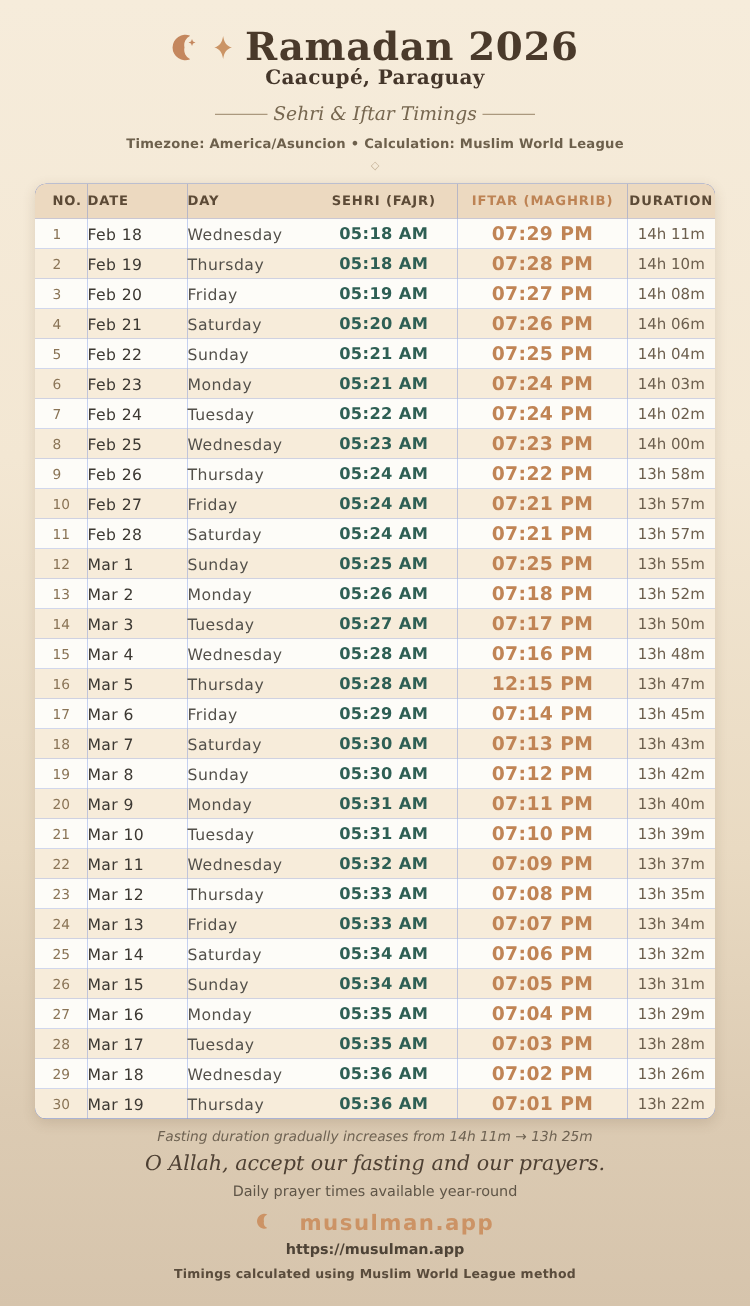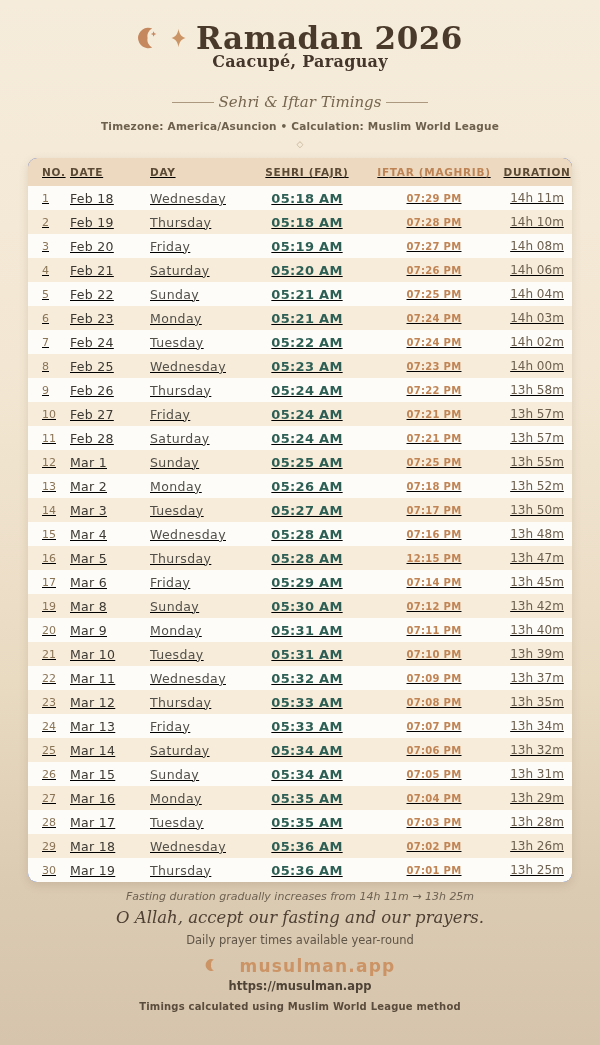--- a/index.html
+++ b/index.html
@@ -16,51 +16,51 @@
   .title-row { display: flex; justify-content: center; align-items: center; gap: 9px; }
   .title {
     font-family: "DejaVu Serif", serif; font-size: 31px; line-height: 36px;
     color: #4a3a2b; font-weight: 600; margin: 0; letter-spacing: 0.5px;
   }
   .icon-crescent svg, .icon-sparkle svg { display: block; }
   .location {
     font-family: "DejaVu Serif", serif; font-weight: bold; font-size: 16px;
     color: #44362a; margin-top: -4px; letter-spacing: 0.3px;
   }
-  .subtitle-row { display: flex; align-items: center; justify-content: center; gap: 5px; margin-top: 22px; }
+  .subtitle-row { display: flex; align-items: center; justify-content: center; gap: 5px; margin-top: 11px; }
   .subtitle-line { width: 42px; height: 1px; background: #ab987e; }
   .subtitle {
     font-family: "DejaVu Serif", serif; font-style: italic; font-size: 15px; color: #76664f;
   }
   .meta { font-size: 10.5px; color: #6d604c; margin-top: 9px; font-weight: 600; letter-spacing: 0.2px; }
   .diamond { color: #c3b096; font-size: 9px; margin-top: 7px; line-height: 10px; }
 
   
   .card {
     width: 544px; margin: 9px auto 0; border-radius: 9px; overflow: hidden;
-    background: #1d4ed8; box-shadow: 0 3px 10px rgba(93, 70, 45, 0.16); text-decoration: underline;
+    background: #1d4ed8; box-shadow: 0 3px 10px rgba(93, 70, 45, 0.16);
   }
   table { width: 100%; border-collapse: collapse; table-layout: fixed; }
   col.w-no { width: 42px; } col.w-date { width: 80px; } col.w-day { width: 98px; }
   col.w-sehri { width: 118px; } col.w-iftar { width: 136px; } col.w-dur { width: 70px; }
   thead th {
     background: #ecd9c0; height: 28px; padding: 0;
     font-size: 10.5px; letter-spacing: 0.7px; color: #5c4a36; font-weight: bold;
   }
   thead th.al { text-align: left; }
   thead th.th-no { padding-left: 14px; }
   thead th.th-iftar { color: #bd8354; }
   tbody td { height: 24px; padding: 0; white-space: nowrap; }
   tbody tr:nth-child(odd) { background: #fdfcf8; }
   tbody tr:nth-child(even) { background: #f7ecda; }
   .c-no   { color: #8a7456; font-size: 11px;   padding-left: 14px; text-align: left; }
   .c-date { color: #3c3832; font-size: 12.5px; text-align: left; letter-spacing: 0.3px; }
   .c-day  { color: #53504a; font-size: 12.5px; text-align: left; letter-spacing: 0.4px; }
   .c-sehri{ color: #2e5f54; font-size: 13px;   font-weight: bold; text-align: center; letter-spacing: 0.3px; }
-  .c-iftar{ color: #c08455; font-size: 10px;   font-weight: bold; text-align: center; letter-spacing: 0.3px; }
+  .c-iftar{ color: #c08455; font-size: 15px;   font-weight: bold; text-align: center; letter-spacing: 0.3px; }
   .c-dur  { color: #6c5f4e; font-size: 12px; text-align: center; }
 
   
   .footer { text-align: center; }
   .footnote { font-style: italic; font-size: 11px; color: #6e6252; margin-top: 8px; }
   .dua {
     font-family: "DejaVu Serif", serif; font-style: italic; font-size: 16.5px;
     color: #4e4033; margin-top: 5px;
   }
   .tagline { font-size: 11.5px; color: #5f5547; margin-top: 6px; }
@@ -252,20 +252,28 @@
     </tr>
           <tr>
       <td class="c-no">17</td>
       <td class="c-date">Mar 6</td>
       <td class="c-day">Friday</td>
       <td class="c-sehri">05:29 AM</td>
       <td class="c-iftar">07:14 PM</td>
       <td class="c-dur">13h 45m</td>
     </tr>
           <tr>
+      <td class="c-no">18</td>
+      <td class="c-date">Mar 7</td>
+      <td class="c-day">Saturday</td>
+      <td class="c-sehri">05:30 AM</td>
+      <td class="c-iftar">07:13 PM</td>
+      <td class="c-dur">13h 43m</td>
+    </tr>
+          <tr>
       <td class="c-no">19</td>
       <td class="c-date">Mar 8</td>
       <td class="c-day">Sunday</td>
       <td class="c-sehri">05:30 AM</td>
       <td class="c-iftar">07:12 PM</td>
       <td class="c-dur">13h 42m</td>
     </tr>
           <tr>
       <td class="c-no">20</td>
       <td class="c-date">Mar 9</td>
@@ -345,21 +353,21 @@
       <td class="c-sehri">05:36 AM</td>
       <td class="c-iftar">07:02 PM</td>
       <td class="c-dur">13h 26m</td>
     </tr>
           <tr>
       <td class="c-no">30</td>
       <td class="c-date">Mar 19</td>
       <td class="c-day">Thursday</td>
       <td class="c-sehri">05:36 AM</td>
       <td class="c-iftar">07:01 PM</td>
-      <td class="c-dur">13h 25m</td>
+      <td class="c-dur">13h 22m</td>
     </tr>
         </tbody>
     </table>
   </div>
 
   <div class="footer">
     <div class="footnote">Fasting duration gradually increases from 14h 11m → 13h 25m</div>
     <div class="dua">O Allah, accept our fasting and our prayers.</div>
     <div class="tagline">Daily prayer times available year-round</div>
     <div class="brand-row">

